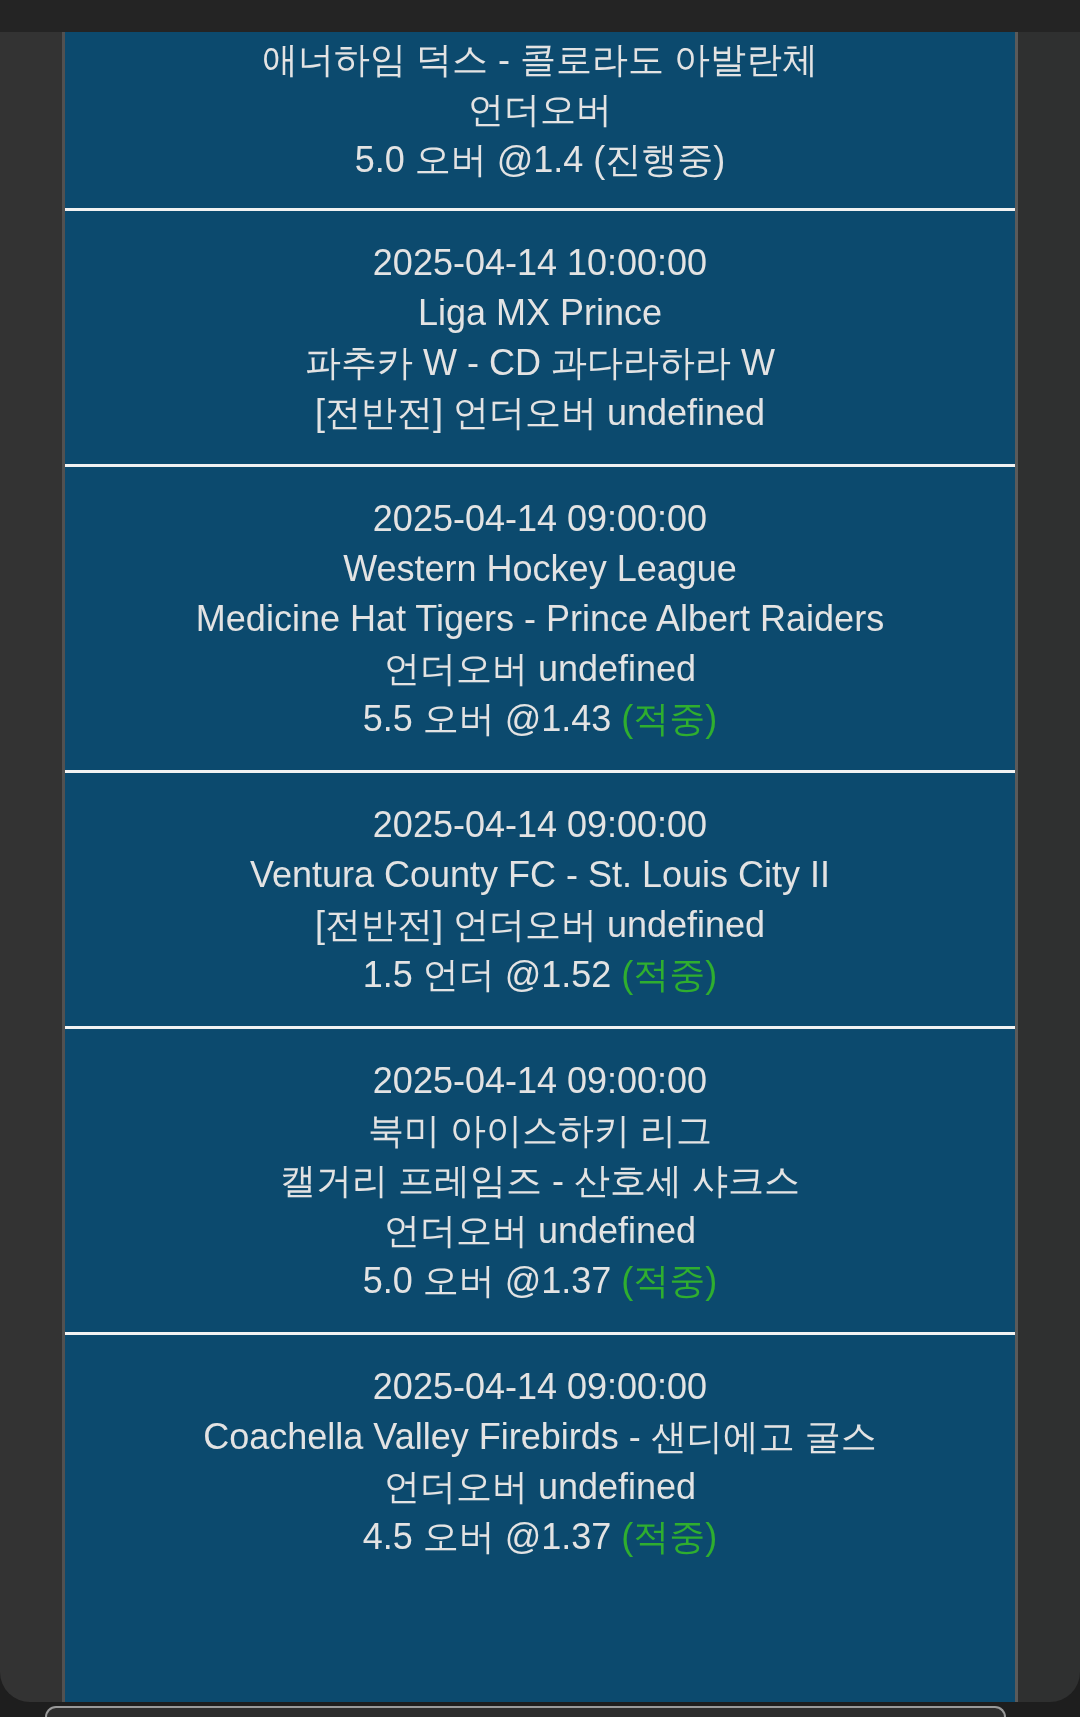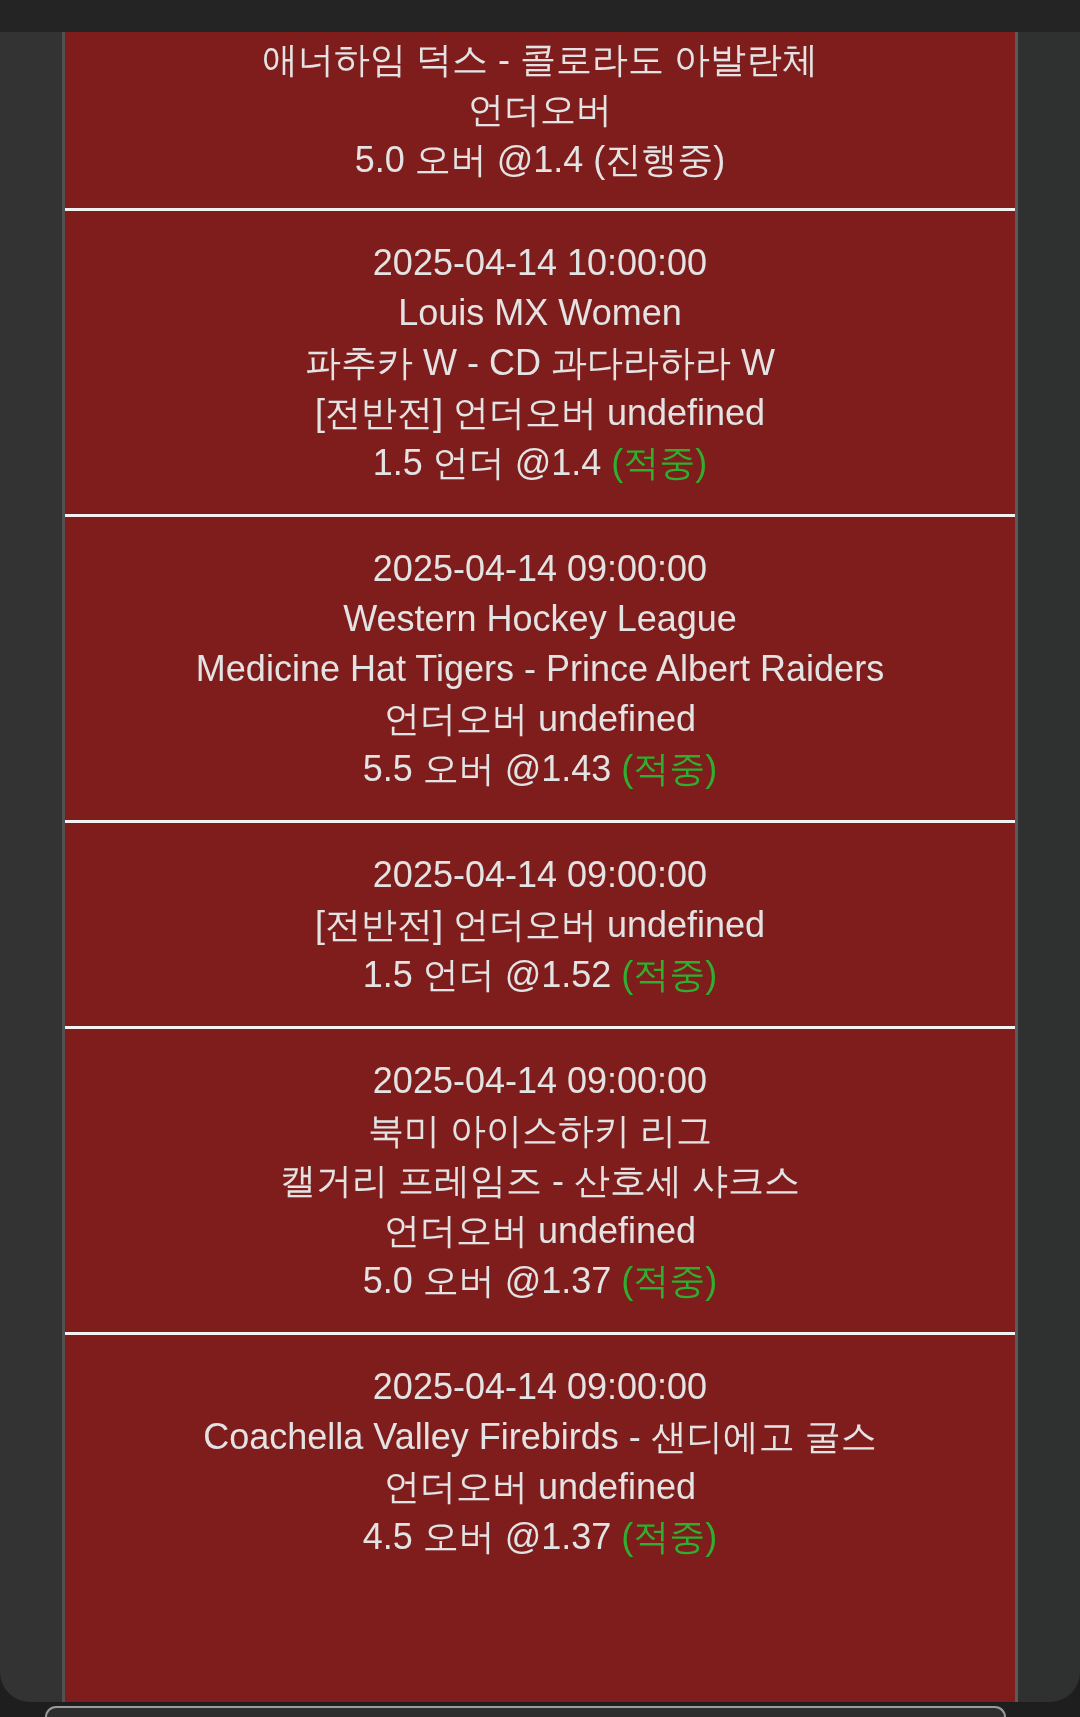--- a/index.html
+++ b/index.html
@@ -38,21 +38,21 @@
     background: #333333;
     flex: 0 0 auto;
   }
   .vline-left {
     width: 3px;
     background: #515151;
     flex: 0 0 auto;
   }
   .main-panel {
     flex: 1 1 auto;
-    background: #7f1d1d;
+    background: #0c4a6e;
     color: #e3e3e3;
     text-align: center;
     overflow: hidden;
   }
   .vline-right {
     width: 3px;
     background: #5a5a5a;
     flex: 0 0 auto;
   }
   .gutter-right {
@@ -104,36 +104,36 @@
     <div class="main-panel" id="bet-list">
         <div class="entry clipped-top">
 
     <div class="line">애너하임 덕스 - 콜로라도 아발란체</div>
     <div class="line">언더오버</div>
     <div class="line"><span>5.0 오버 @1.4</span> <span class="result pending">(진행중)</span></div>
   </div>
         <div class="divider"></div>
         <div class="entry">
     <div class="line">2025-04-14 10:00:00</div>
-    <div class="line">Louis MX Women</div>
+    <div class="line">Liga MX Prince</div>
     <div class="line">파추카 W - CD 과다라하라 W</div>
     <div class="line">[전반전] 언더오버 undefined</div>
-    <div class="line"><span>1.5 언더 @1.4</span> <span class="result win">(적중)</span></div>
   </div>
         <div class="divider"></div>
         <div class="entry">
     <div class="line">2025-04-14 09:00:00</div>
     <div class="line">Western Hockey League</div>
     <div class="line">Medicine Hat Tigers - Prince Albert Raiders</div>
     <div class="line">언더오버 undefined</div>
     <div class="line"><span>5.5 오버 @1.43</span> <span class="result win">(적중)</span></div>
   </div>
         <div class="divider"></div>
         <div class="entry">
     <div class="line">2025-04-14 09:00:00</div>
+    <div class="line">Ventura County FC - St. Louis City II</div>
     <div class="line">[전반전] 언더오버 undefined</div>
     <div class="line"><span>1.5 언더 @1.52</span> <span class="result win">(적중)</span></div>
   </div>
         <div class="divider"></div>
         <div class="entry">
     <div class="line">2025-04-14 09:00:00</div>
     <div class="line">북미 아이스하키 리그</div>
     <div class="line">캘거리 프레임즈 - 산호세 샤크스</div>
     <div class="line">언더오버 undefined</div>
     <div class="line"><span>5.0 오버 @1.37</span> <span class="result win">(적중)</span></div>

